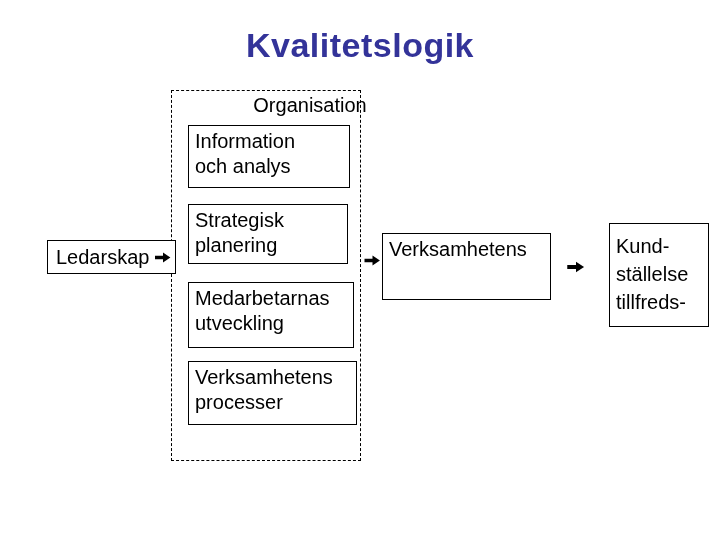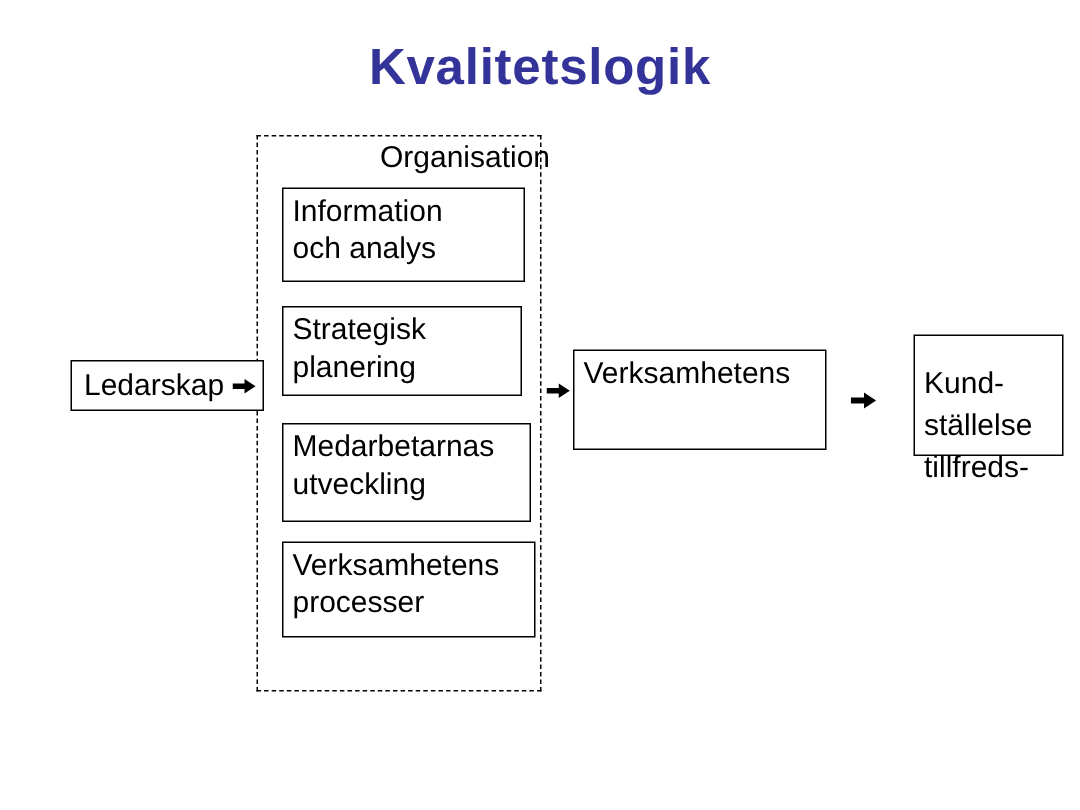--- a/index.html
+++ b/index.html
@@ -55,22 +55,22 @@
   .box-info         { left: 188px; top: 125px; width: 162px; height: 63px; }
   .box-strategisk   { left: 188px; top: 204px; width: 160px; height: 60px; }
   .box-medarbetarna { left: 188px; top: 282px; width: 166px; height: 66px; }
   .box-processer    { left: 188px; top: 361px; width: 169px; height: 64px; }
   .box-ledarskap    {
     left: 27px; top: 240px; width: 129px; height: 34px;
     display: flex; align-items: center; padding: 0 0 0 8px; margin-left: 20px;
   }
   .box-resultat     { left: 382px; top: 233px; width: 169px; height: 67px; }
   .box-kund         {
-    left: 609px; top: 223px; width: 100px; height: 81px;
-    line-height: 28px; padding-top: 18px;
+    left: 609px; top: 223px; width: 100px; height: 104px;
+    line-height: 28px; padding-top: 8px;
   }
   .arrow {
     position: absolute;
     width: 16px;
     height: 11px;
   }
   .arrow svg { display: block; }
   .arrow-1 { left: 155px; top: 252px; }
   .arrow-2 { left: 364px; top: 255px; }
   .arrow-3 { left: 567px; top: 261px; width: 18px; }

